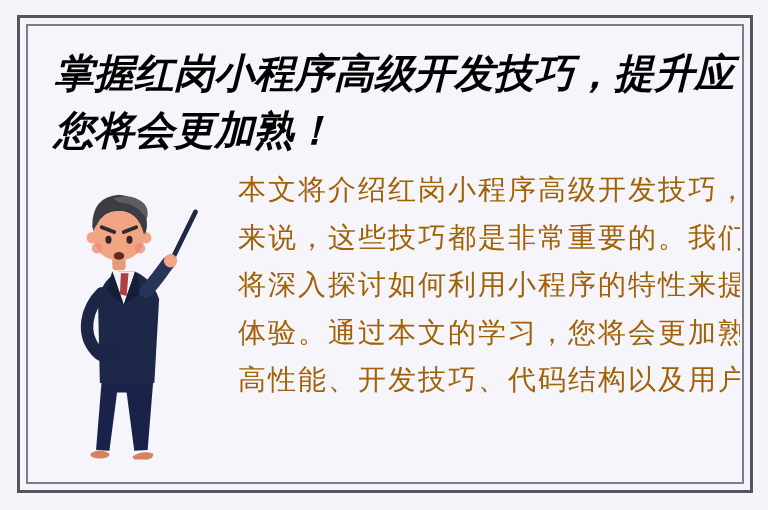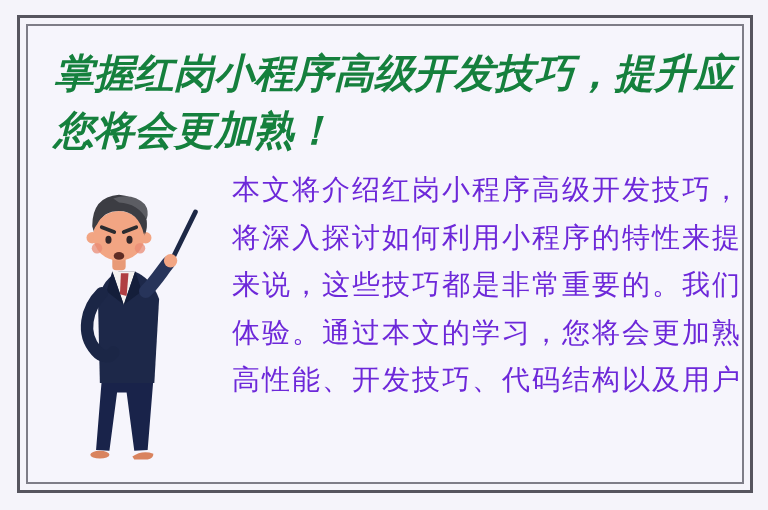--- a/index.html
+++ b/index.html
@@ -29,41 +29,41 @@
     box-sizing:border-box;
   }
   .title{
     margin:0 0 8px 0;
     font-family:"DejaVu Serif","Liberation Serif",serif;
     font-style:italic;
     font-weight:700;
     font-size:40px;
     line-height:57px;
     letter-spacing:0px;
-    color:#15803d;
+    color:#000000;
     white-space:nowrap;
   }
   .main{
     display:flex;
     align-items:flex-start;
   }
   .figure-box{
     flex:none;
     width:172px;
     height:302px;
     margin-top:2px;
   }
   .body-text{
     flex:none;
     width:516px;
-    margin-left:6px;
+    margin-left:12px;
     font-size:28px;
     line-height:47.5px;
     letter-spacing:2px;
-    color:#6d28d9;
+    color:#a16207;
     text-align:justify;
   }
   .body-line{white-space:nowrap;}
 </style>
 </head>
 <body>
 
 <div class="page">
   <div class="frame-outer">
     <div class="frame-inner">
@@ -119,22 +119,22 @@
                 <ellipse cx="79" cy="72" rx="3.2" ry="4.2" fill="#33272a"></ellipse>
                 <circle cx="45" cy="81" r="5.5" fill="#ea8b74" opacity="0.75"></circle>
                 <circle cx="90" cy="81" r="5.5" fill="#ea8b74" opacity="0.75"></circle>
                 <ellipse cx="68" cy="89" rx="5.5" ry="4" fill="#5e2c24"></ellipse>
               </g>
             </svg>
           </div>
 
           <div class="body-text">
             <div class="body-line">本文将介绍红岗小程序高级开发技巧，</div>
+            <div class="body-line">来说，这些技巧都是非常重要的。我们</div>
             <div class="body-line">将深入探讨如何利用小程序的特性来提</div>
-            <div class="body-line">来说，这些技巧都是非常重要的。我们</div>
             <div class="body-line">体验。通过本文的学习，您将会更加熟</div>
             <div class="body-line">高性能、开发技巧、代码结构以及用户</div>
           </div>
 
         </div>
 
       </div>
     </div>
   </div>
 </div>

